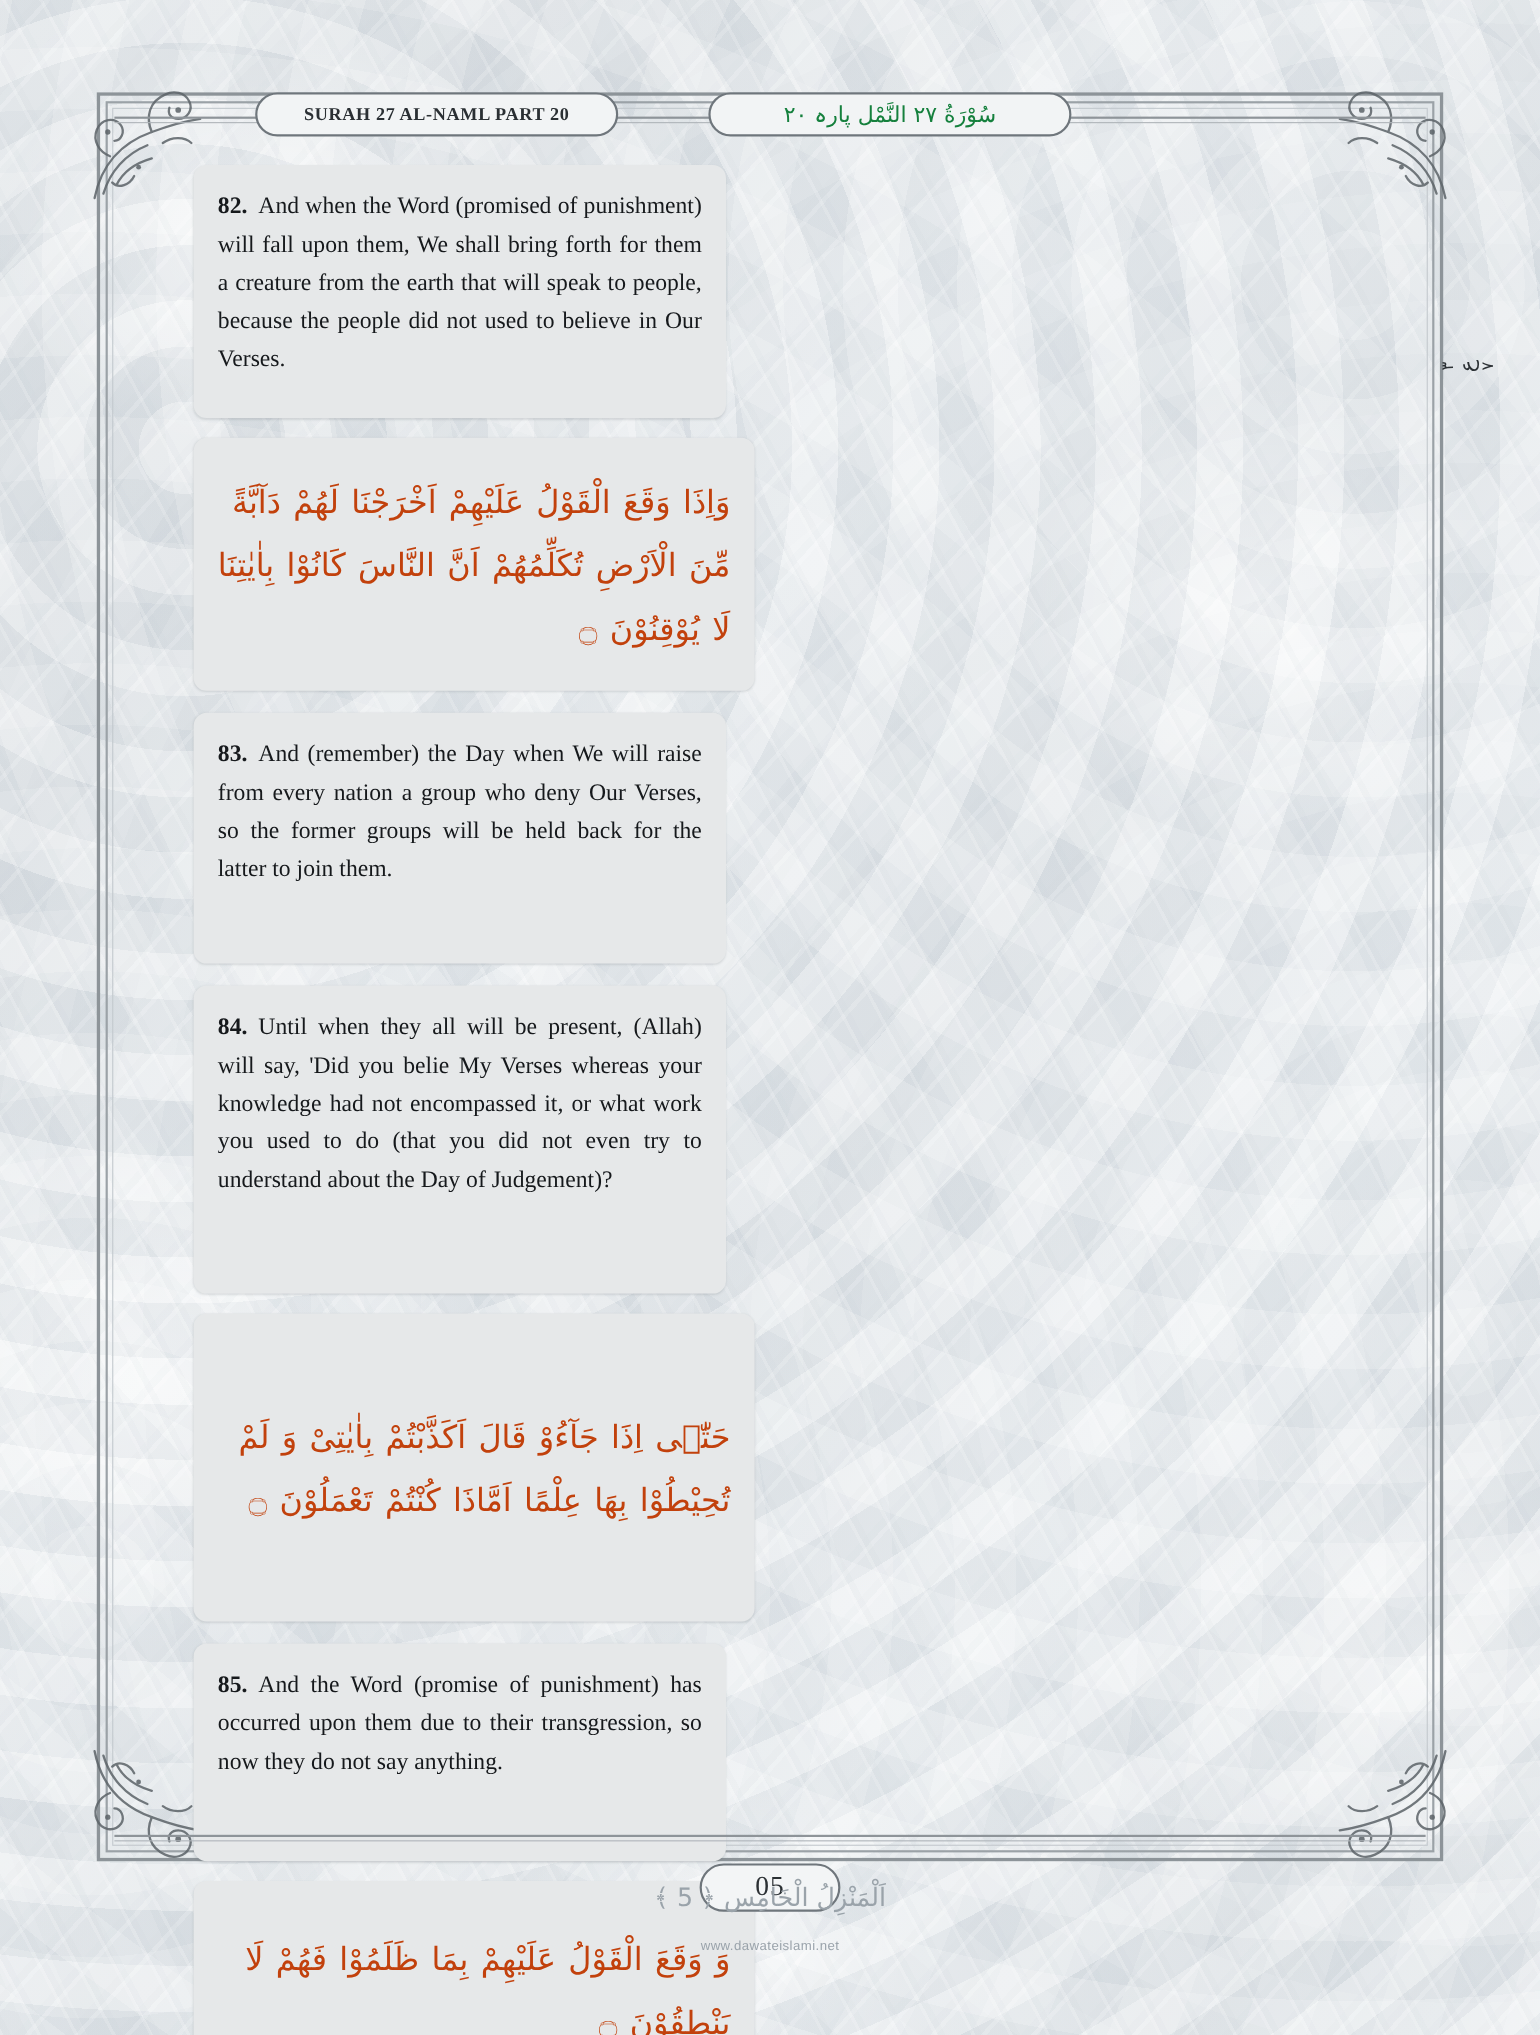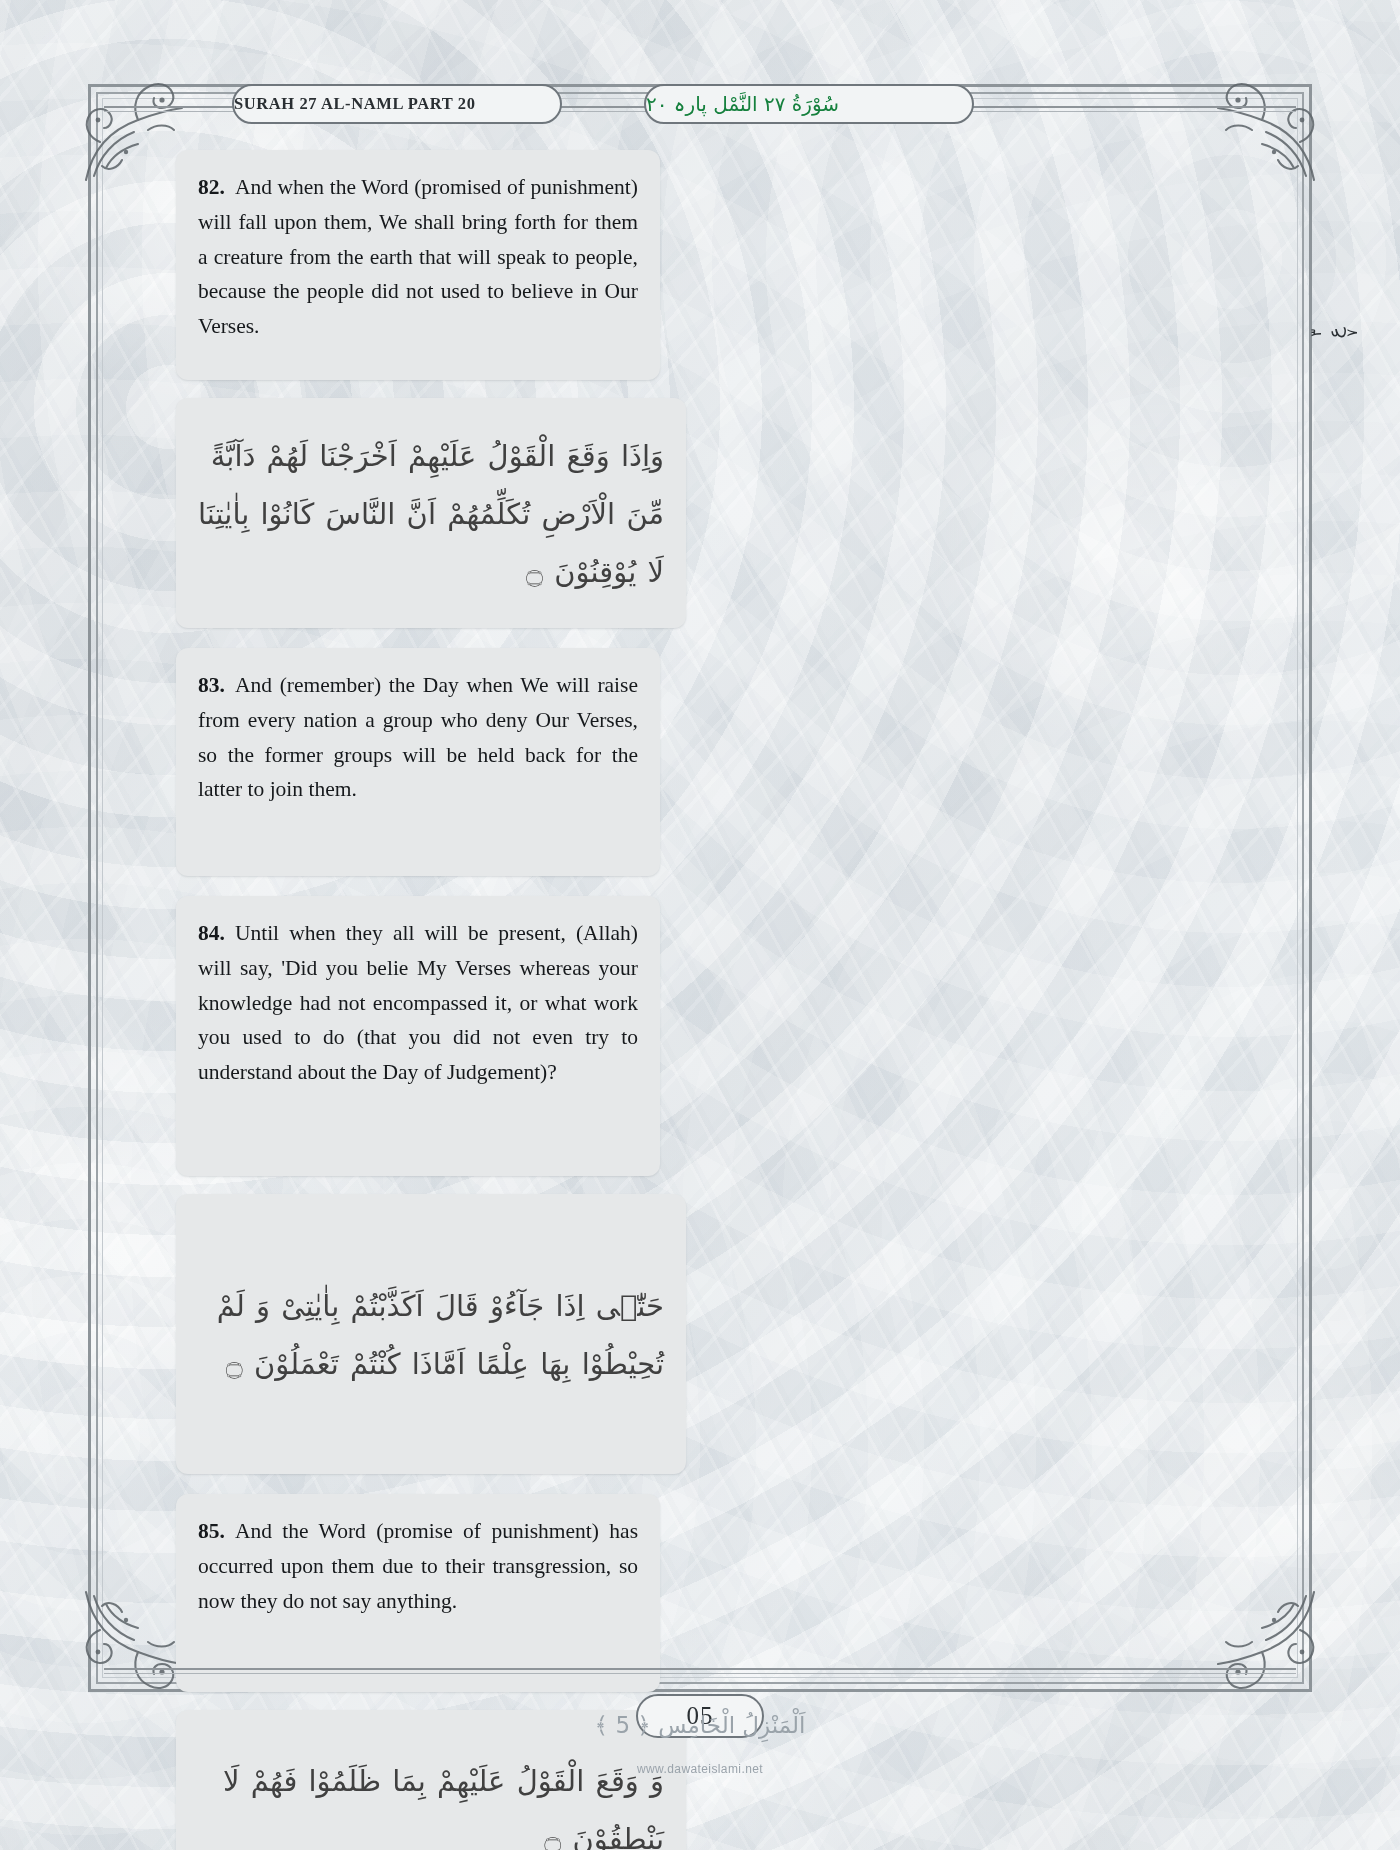--- a/index.html
+++ b/index.html
@@ -114,21 +114,21 @@
 
   .hdr-pill {
     position: absolute;
     top: 84px;
     height: 40px;
     border: 2px solid #6f767c;
     border-radius: 22px;
     background: #f2f4f5;
     display: flex;
     align-items: center;
-    justify-content: flex-start;
+    justify-content: center;
     box-sizing: border-box;
   }
   .hdr-pill-left {
     left: 232px;
     width: 330px;
   }
   .hdr-pill-right {
     left: 644px;
     width: 330px;
   }
@@ -277,21 +277,21 @@
     margin: 0;
   }
   .en-text .vnum {
     font-weight: bold;
     margin-right: 10px;
   }
   .ar-text {
     font-family: "DejaVu Sans", sans-serif;
     font-size: 29px;
     line-height: 2.0;
-    color: #404040;
+    color: #c2410c;
     direction: rtl;
     text-align: right;
     width: 100%;
     margin: 0;
     word-spacing: 2px;
   }
 
   
   .r1 .cell { min-height: 230px; }
   .r2 .cell { min-height: 228px; }

